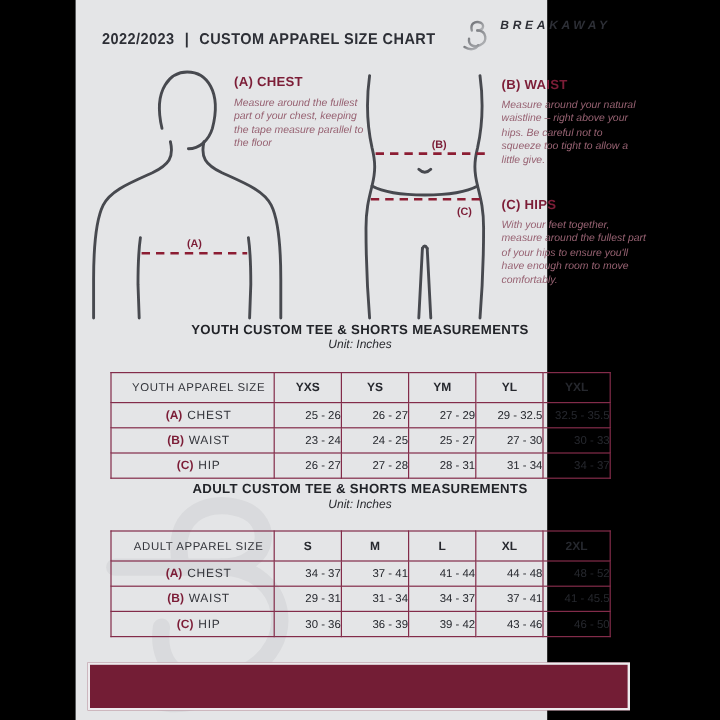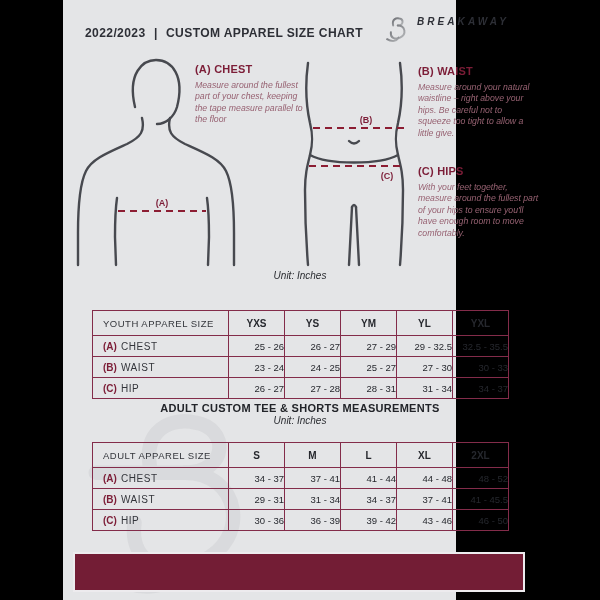--- a/index.html
+++ b/index.html
@@ -31,21 +31,21 @@
   .sh-youth{top:269px;} .sh-adult{top:402px;}
   .section-title{font-size:11px;font-weight:bold;color:#222429;letter-spacing:.3px;}
   .section-unit{font-size:10px;font-style:italic;color:#2a2c31;margin-top:1px;}
 
   
   table.size-table{position:absolute;left:29px;width:416px;border-collapse:collapse;
                    table-layout:fixed;z-index:2;}
   .t-youth{top:310px;} .t-adult{top:442px;}
   .size-table th,.size-table td{border:1px solid #832c4a;padding:0;}
   .size-table tr.hdr{height:25px;} .size-table tr.row{height:21px;}
-  th.first,td.rowlabel{text-align:left;padding-left:10px;}
+  th.first,td.rowlabel{text-align:center;padding-left:10px;}
   th.first{font-weight:normal;font-size:9.5px;color:#33353b;letter-spacing:.5px;}
   th.size{font-size:10px;font-weight:bold;color:#26282e;}
   td.val{font-size:9.5px;color:#26282e;text-align:right;}
   td.rowlabel{font-size:10px;color:#33353b;letter-spacing:.6px;}
   .prefix{font-weight:bold;color:#7c1d37;margin-right:4px;letter-spacing:0;}
 
   
   .watermark{position:absolute;left:16px;top:406px;z-index:1;opacity:.45;}
   .footer-bar{position:absolute;left:10px;top:552px;width:452px;height:40px;
               background:#731d35;border:2px solid #edebee;box-sizing:border-box;z-index:3;}
@@ -131,20 +131,21 @@
         <g fill="none" stroke="#cdced1" stroke-width="2.6" stroke-linecap="round">
           <path d="M2 12 L18 12"></path>
           <path d="M12 12 C10 4 16 2 20 3 C26 4 26 12 18 12"></path>
           <path d="M18 12 C28 12 30 24 21 28 C14 31 8 28 9 21"></path>
           <path d="M4 30 C10 34 16 33 19 28"></path>
         </g>
       </svg>
     </div>
 
     <div class="section-head sh-youth">
+      <div class="section-title">YOUTH CUSTOM TEE &amp; SHORTS MEASUREMENTS</div>
       <div class="section-unit">Unit: Inches</div>
     </div>
     <table class="size-table t-youth">
       <colgroup>
           <col style="width:136px">
           <col style="width:56px">
           <col style="width:56px">
           <col style="width:56px">
           <col style="width:56px">
           <col style="width:56px">

